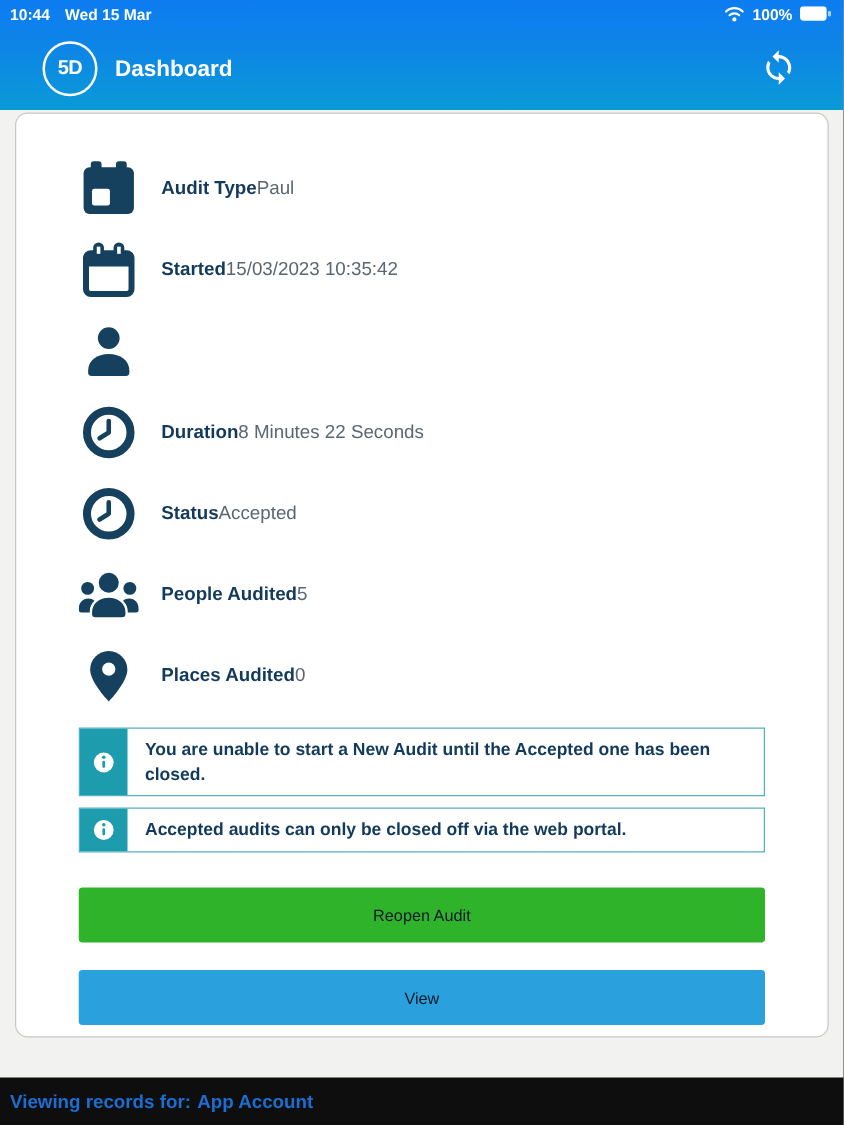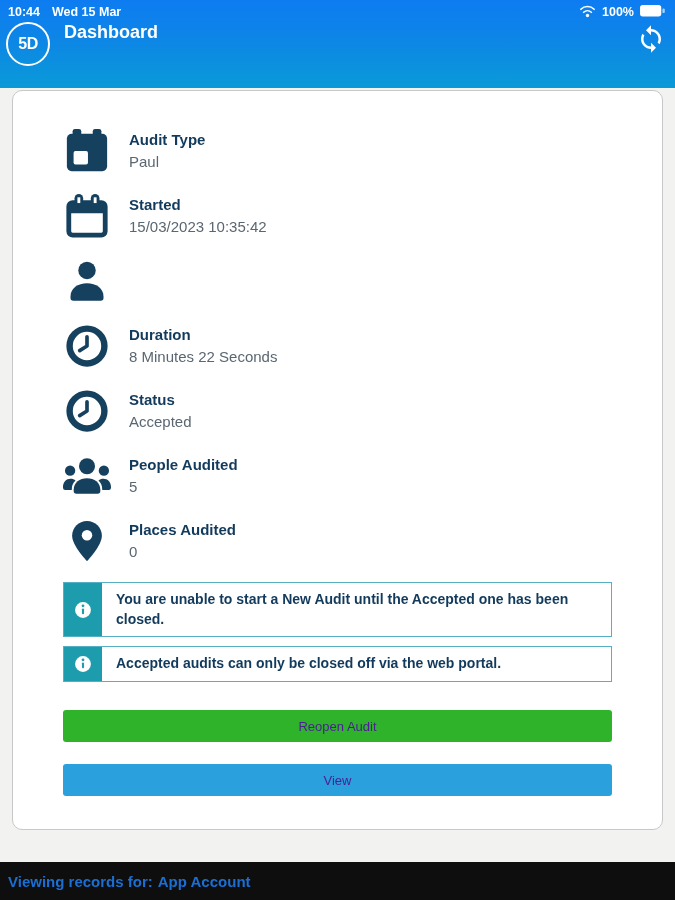--- a/index.html
+++ b/index.html
@@ -13,54 +13,54 @@
     height:88px;flex:0 0 auto;
     background:linear-gradient(180deg,#0d7cf2 0%,#0d86e6 45%,#0a9ad7 100%);
     color:#fff;
   }
   .status-bar{
     height:20px;display:flex;align-items:center;justify-content:space-between;
     padding:2px 10px 0 8px;font-size:12.5px;font-weight:700;
   }
   .status-left{display:flex;gap:12px;align-items:center;}
   .status-right{display:flex;gap:6px;align-items:center;}
-  .app-header{height:66px;display:flex;align-items:flex-start;padding:0 6px;}
+  .app-header{height:66px;display:flex;align-items:center;padding:0 34px;}
   .logo-circle{
     width:40px;height:40px;border:2.5px solid #fff;border-radius:50%;
     display:flex;align-items:center;justify-content:center;
     font-weight:700;font-size:16px;letter-spacing:-.5px;flex:0 0 auto;
   }
   .app-title{font-size:18px;font-weight:700;margin-left:14px;}
   .refresh-btn{
     margin-left:auto;width:36px;height:36px;border:none;background:transparent;
     display:flex;align-items:center;justify-content:center;cursor:pointer;padding:0;
   }
   
   .main{flex:1;padding:2px 12px 0 12px;}
   .card{
     box-sizing:border-box;background:#fff;border:1px solid #c8c8c8;border-radius:10px;
     height:740px;padding:36px 50px 0 50px;
   }
   .detail-row{display:flex;align-items:center;gap:18px;height:48px;margin-bottom:17px;}
   .detail-icon{width:48px;height:48px;flex:0 0 auto;display:flex;align-items:center;justify-content:center;}
-  .detail-text{display:flex;flex-direction:column;justify-content:flex-start;}
+  .detail-text{display:flex;flex-direction:row;justify-content:flex-start;}
   .detail-label{font-size:15px;font-weight:700;color:#123a5c;line-height:22px;}
   .detail-value{font-size:15px;color:#5a6772;line-height:22px;}
   
   .notices{margin-top:16px;display:flex;flex-direction:column;gap:9px;}
   .notice{display:flex;border:1px solid #54b0c2;background:#fff;min-height:34px;}
   .notice-flag{width:38px;flex:0 0 auto;background:#1d9cad;display:flex;align-items:center;justify-content:center;}
   .notice-text{
     display:flex;align-items:center;padding:7px 14px;
     font-size:14px;font-weight:700;color:#123a5c;line-height:1.4;
   }
   
   .btn{
-    display:block;width:100%;border:none;border-radius:3px;height:32px;
-    color:#4c1d95;font-size:13px;font-weight:400;cursor:pointer;
+    display:block;width:100%;border:none;border-radius:3px;height:44px;
+    color:#0f172a;font-size:13px;font-weight:400;cursor:pointer;
     font-family:"Liberation Sans","DejaVu Sans",sans-serif;
   }
   .btn-reopen{background:#2fb32b;margin-top:28px;}
   .btn-view{background:#2aa0dc;margin-top:22px;}
   
   .footer{
     flex:0 0 auto;height:38px;margin-top:auto;background:#0e0e0e;
     display:flex;align-items:center;padding:0 8px;gap:5px;
     font-size:15px;font-weight:700;color:#1b6fd3;
   }

